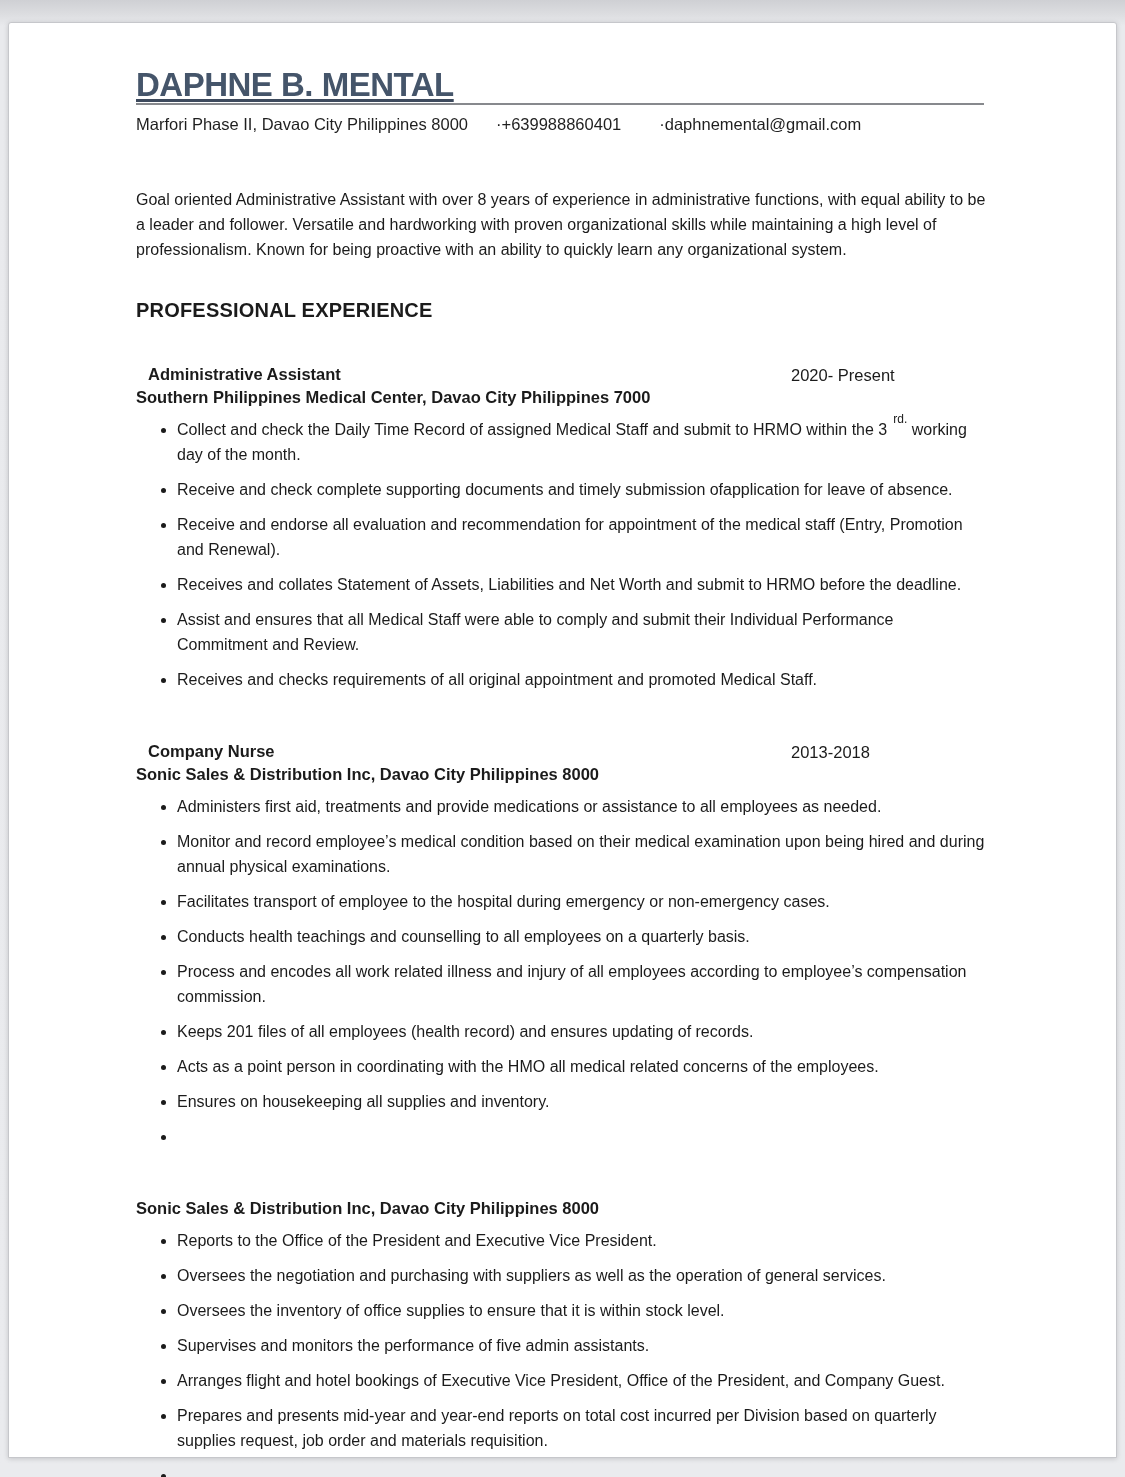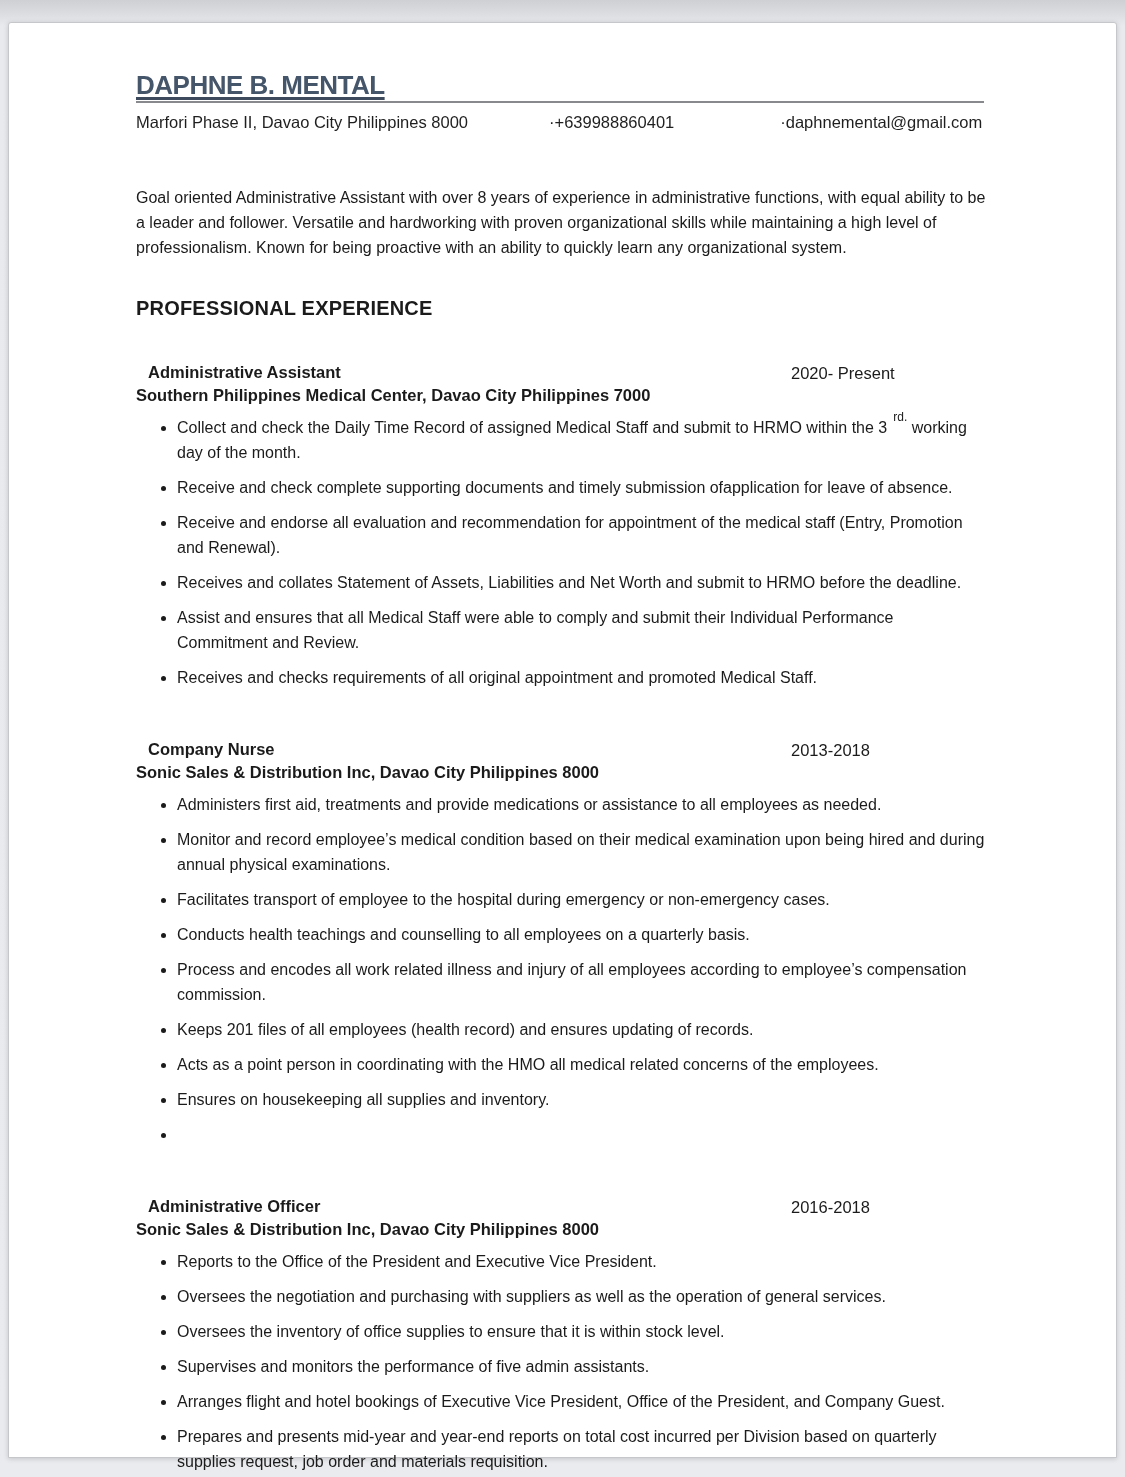--- a/index.html
+++ b/index.html
@@ -23,40 +23,39 @@
     font-size: 16px;
     line-height: 25px;
   }
   
   .name-block {
     border-bottom: 2px solid #87898d;
     padding-bottom: 0px;
   }
   .name {
     display: inline-block;
-    font-size: 26px;
+    font-size: 33px;
     line-height: 32px;
     font-weight: 700;
     letter-spacing: -0.5px;
     color: #45556a;
     text-decoration: underline;
     text-decoration-thickness: 2.5px;
     text-underline-offset: 3px;
     text-decoration-color: #3d4a5d;
   }
   .contact-row {
     display: flex;
     margin-top: 7px;
     font-size: 16.5px;
     color: #1f1f1f;
     white-space: nowrap;
-    gap: 28px;
   }
-  .contact-phone { margin-left: 53px; }
-  .contact-email { margin-left: 78px; }
+  .contact-phone { margin-left: 28px; }
+  .contact-email { margin-left: 38px; }
   
   .summary {
     margin-top: 50px;
     width: 852px;
     line-height: 25px;
   }
   
   .section-heading {
     margin-top: 36px;
     font-size: 20px;
@@ -141,24 +140,20 @@
         <li><span>Conducts health teachings and counselling to all employees on a quarterly basis.</span></li>
         <li><span>Process and encodes all work related illness and injury of all employees according to employee’s compensation commission.</span></li>
         <li><span>Keeps 201 files of all employees (health record) and ensures updating of records.</span></li>
         <li><span>Acts as a point person in coordinating with the HMO all medical related concerns of the employees.</span></li>
         <li><span>Ensures on housekeeping all supplies and inventory.</span></li>
         <li><span></span></li>
       </ul>
     </div>
 
     <div class="job">
-      <div class="job-header">
-        <div class="job-title">Administrative Officer</div>
-        <div class="job-dates">2016-2018</div>
-      </div>
       <div class="job-company">Sonic Sales &amp; Distribution Inc, Davao City Philippines 8000</div>
       <ul class="bullets">
         <li><span>Reports to the Office of the President and Executive Vice President.</span></li>
         <li><span>Oversees the negotiation and purchasing with suppliers as well as the operation of general services.</span></li>
         <li><span>Oversees the inventory of office supplies to ensure that it is within stock level.</span></li>
         <li><span>Supervises and monitors the performance of five admin assistants.</span></li>
         <li><span>Arranges flight and hotel bookings of Executive Vice President, Office of the President, and Company Guest.</span></li>
         <li><span>Prepares and presents mid-year and year-end reports on total cost incurred per Division based on quarterly supplies request, job order and materials requisition.</span></li>
         <li></li>
       </ul>

